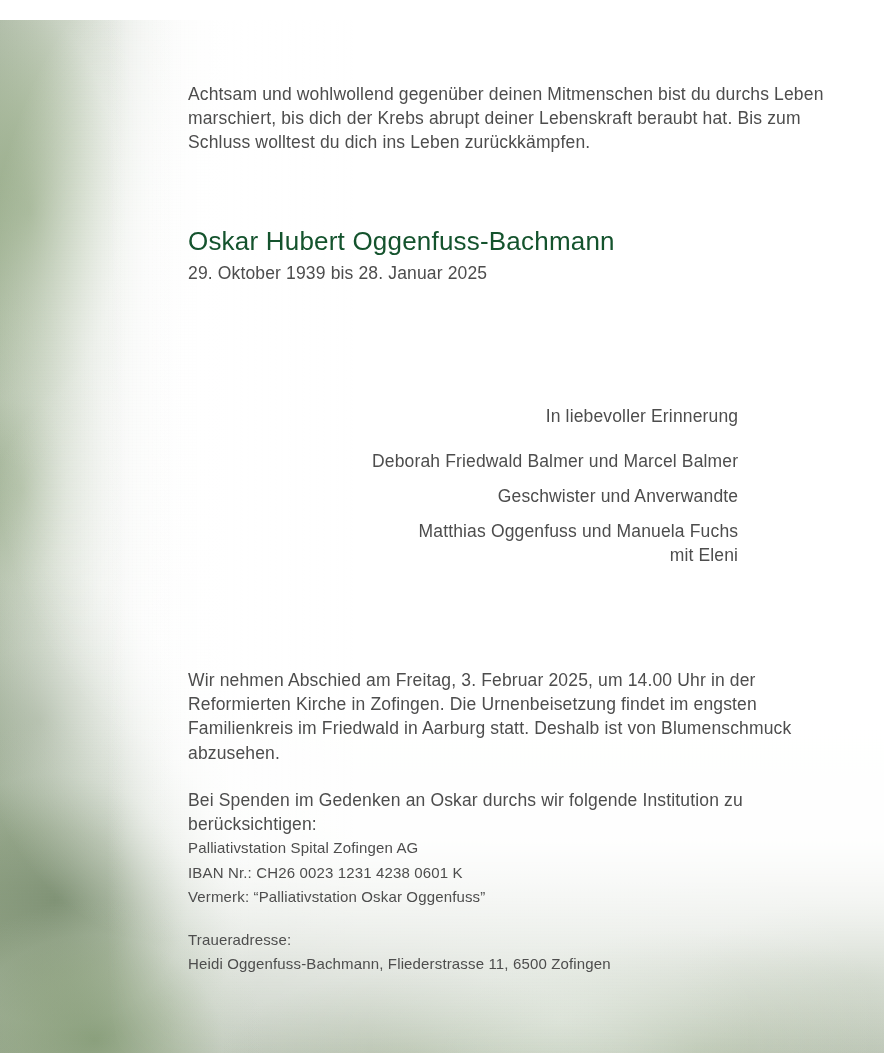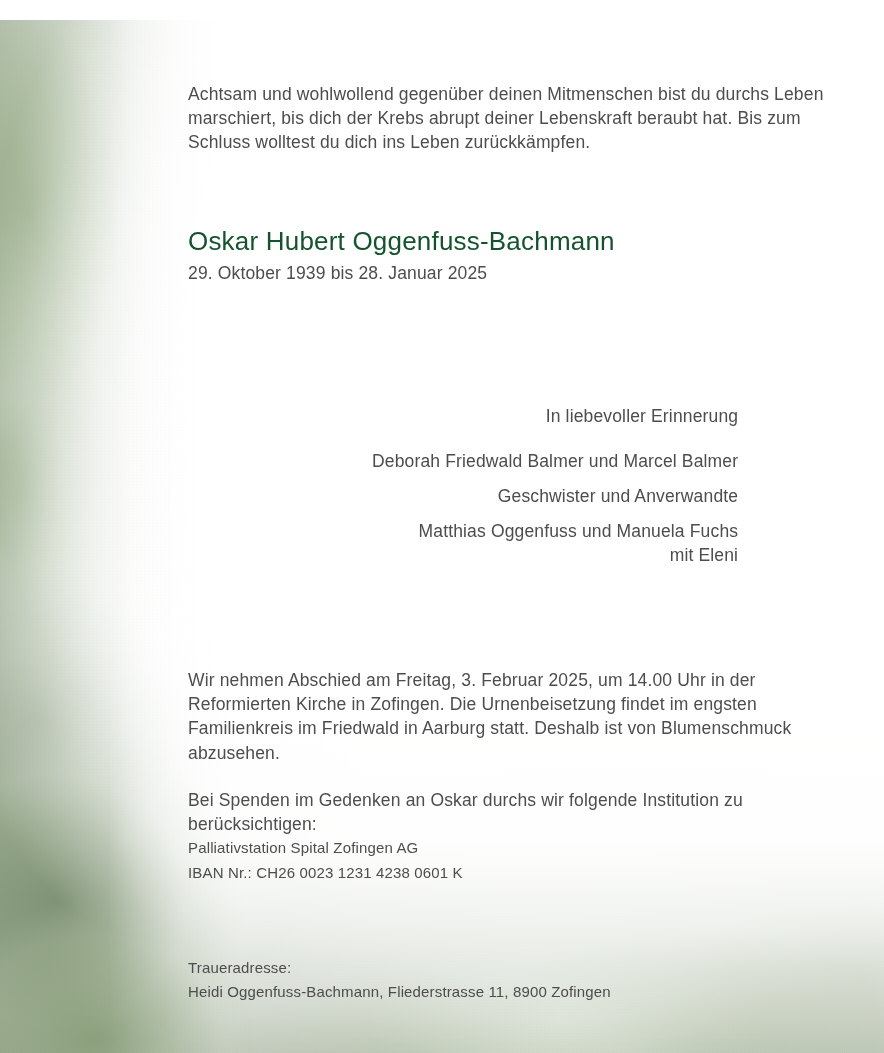--- a/index.html
+++ b/index.html
@@ -278,21 +278,22 @@
       </div>
 
     </div>
 
     <p class="block body-text" style="top:648px;">Wir nehmen Abschied am Freitag, 3. Februar 2025, um 14.00 Uhr in der Reformierten Kirche in Zofingen. Die Urnenbeisetzung findet im engsten Familienkreis im Friedwald in Aarburg statt. Deshalb ist von Blumenschmuck abzusehen.</p>
 
     <div class="block" style="top:768px; width:640px;">
       <p class="body-text">Bei Spenden im Gedenken an Oskar durchs wir folgende Institution zu berücksichtigen:</p>
       <div class="info-line">Palliativstation Spital Zofingen AG</div>
       <div class="info-line">IBAN Nr.: CH26 0023 1231 4238 0601 K</div>
+      <div class="info-line">Vermerk: “Palliativstation Oskar Oggenfuss”</div>
     </div>
 
-    <div class="block" style="top:936px; width:640px;">
+    <div class="block" style="top:908px; width:640px;">
       <div class="info-line">Traueradresse:</div>
-      <div class="info-line">Heidi Oggenfuss-Bachmann, Fliederstrasse 11, 8900 Zofingen</div>
+      <div class="info-line">Heidi Oggenfuss-Bachmann, Fliederstrasse 11, 6500 Zofingen</div>
     </div>
 
   </div>
 </div>
 
 </body></html>

